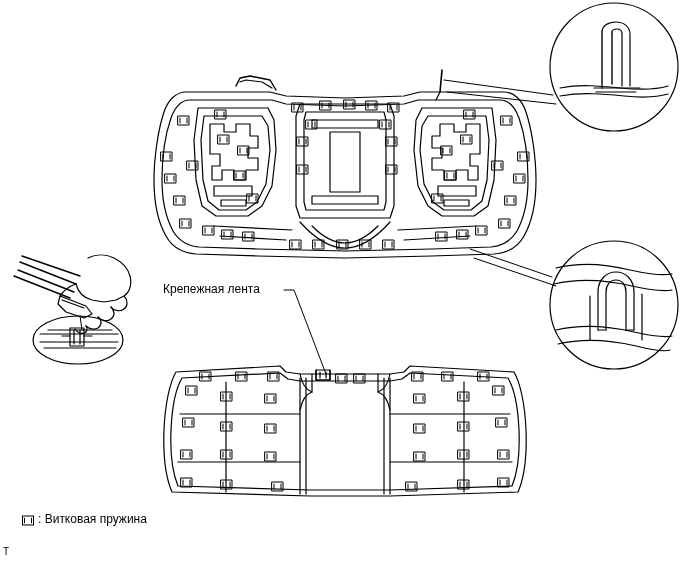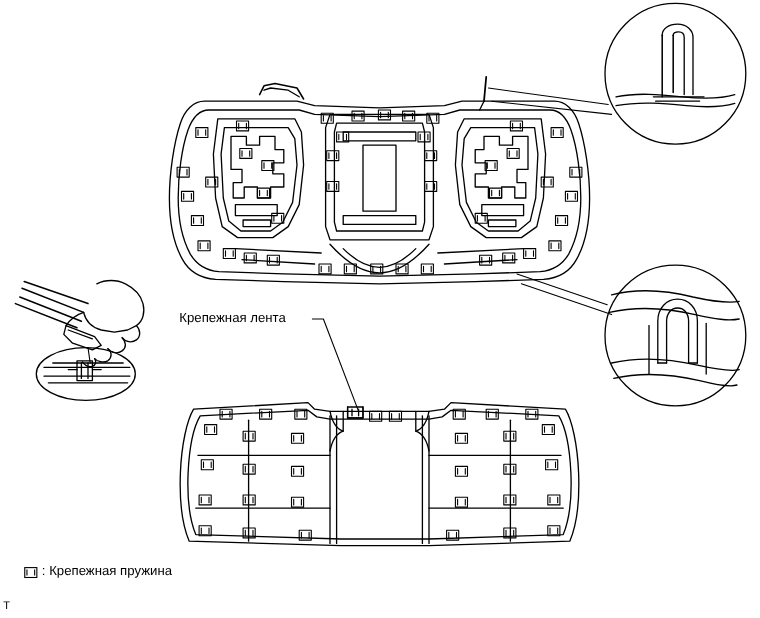--- a/index.html
+++ b/index.html
@@ -400,17 +400,17 @@
 
   <svg id="legend-symbol" width="16" height="11" viewBox="0 0 16 11">
     <g fill="none" stroke="#000000" stroke-width="1">
       <rect x="2.5" y="1" width="11" height="9"></rect>
       <path d="M4.5,2.8 L4.5,8.2 M11.5,2.8 L11.5,8.2"></path>
     </g>
   </svg>
 
   <div class="label-text" id="label-strap">Крепежная лента</div>
 
-  <div class="label-text" id="label-legend">: Крепежная пружина</div>
+  <div class="label-text" id="label-legend">: Витковая пружина</div>
 
   <div class="label-text" id="label-corner">T</div>
 
 </div>
 
 </body></html>

